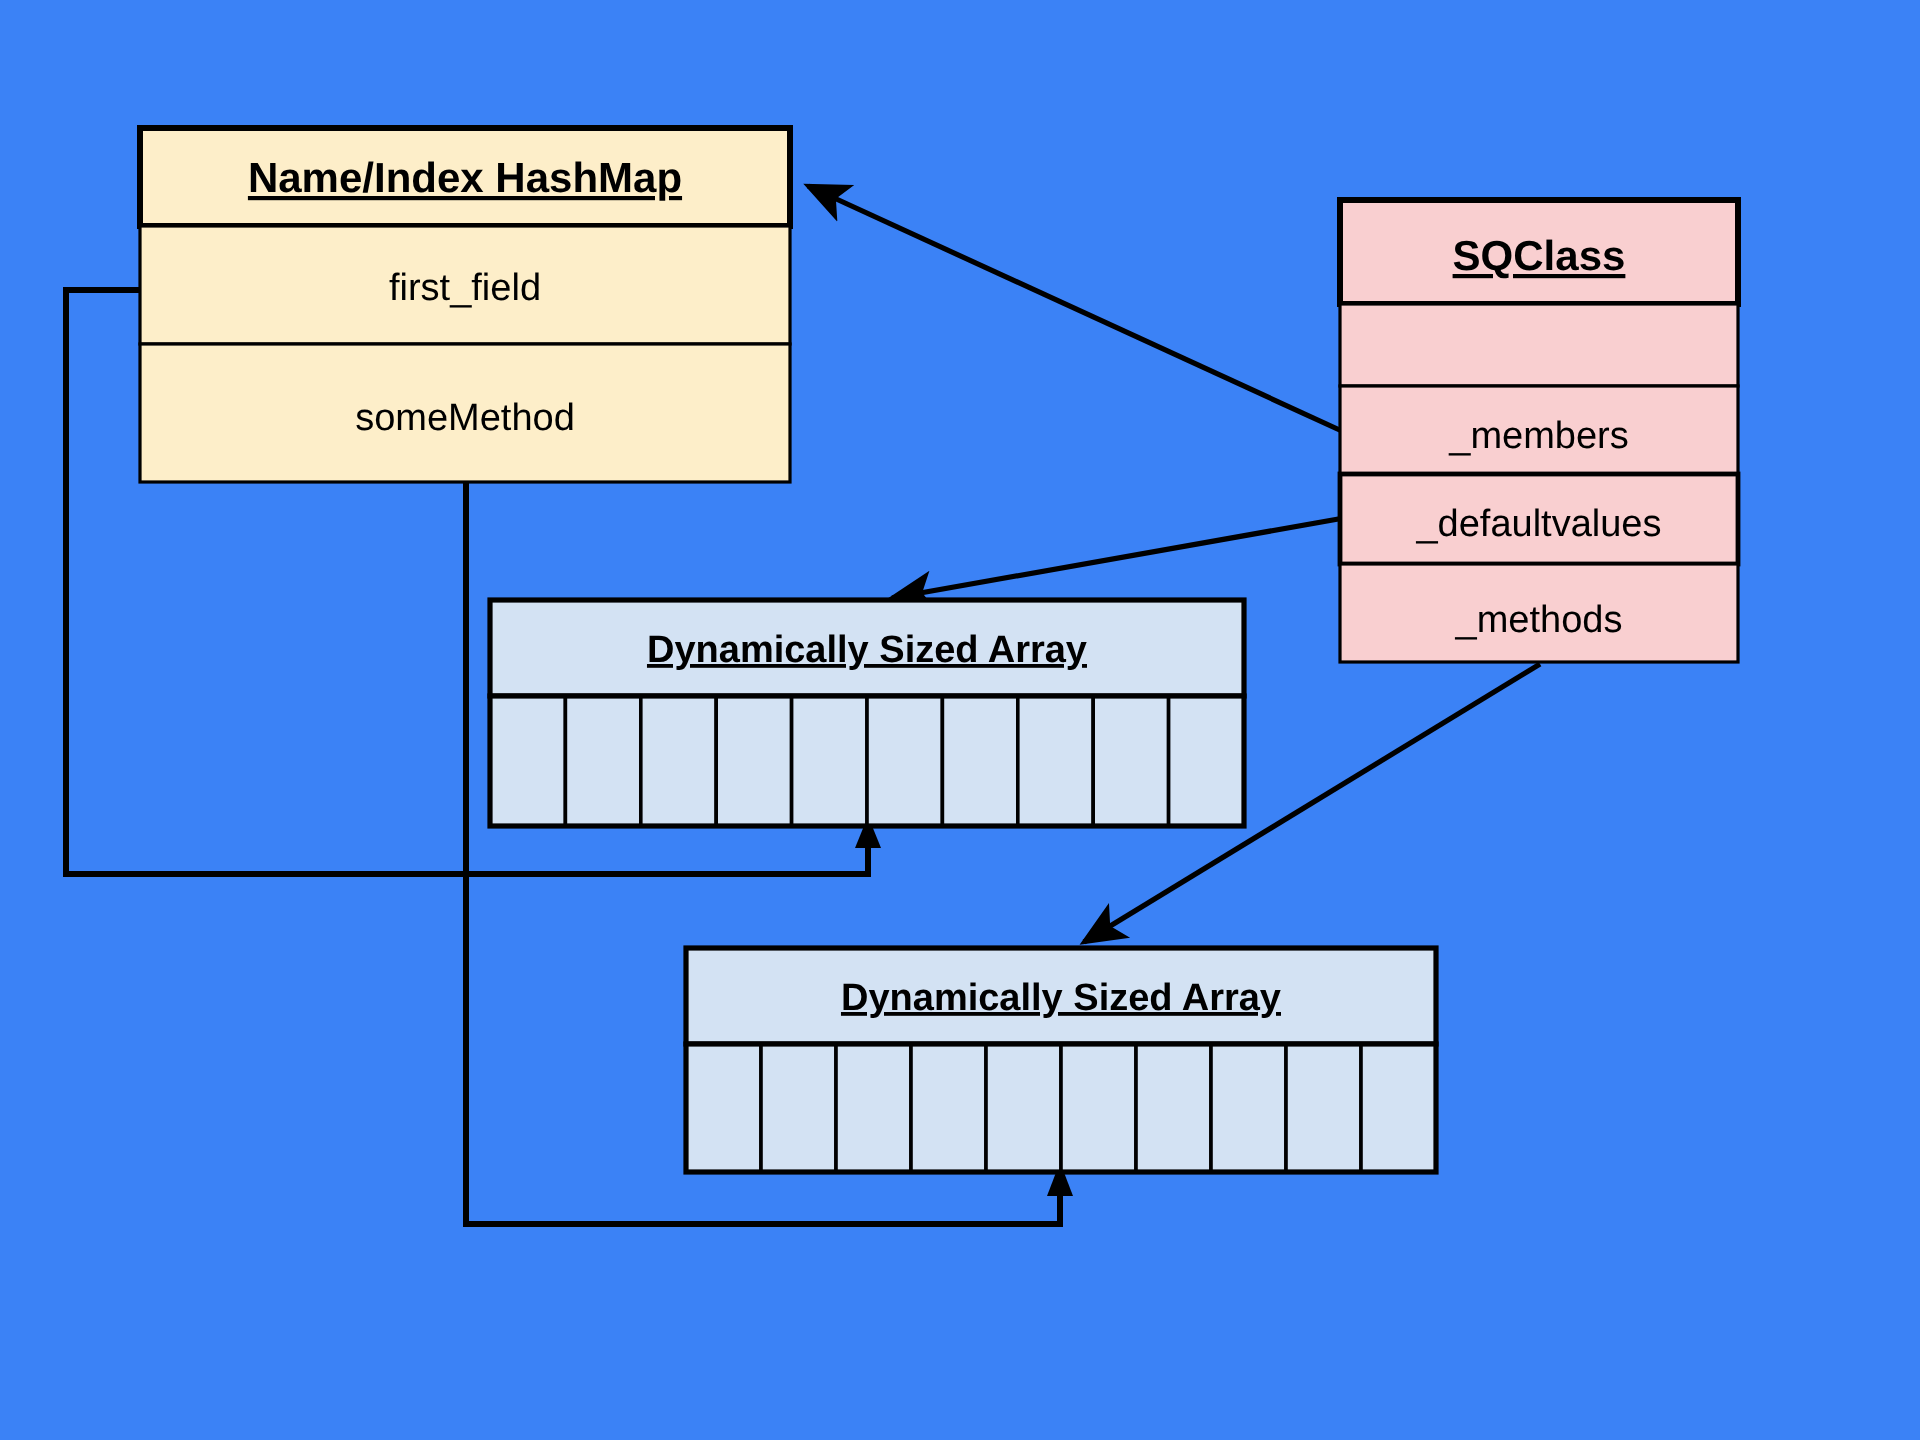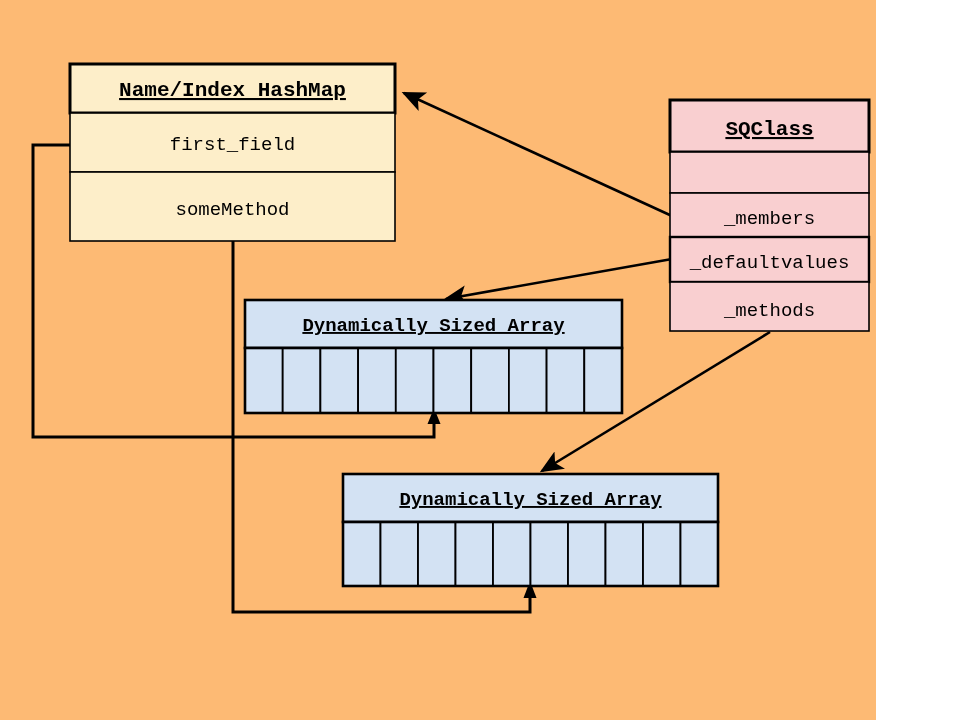--- a/index.html
+++ b/index.html
@@ -2,25 +2,25 @@
 <html><head>
 <meta charset="utf-8">
 <style>
   html, body {
     margin: 0;
     padding: 0;
     background: #ffffff;
   }
   #canvas {
     position: relative;
-    width: 876px;
+    width: 960px;
     height: 720px;
-    background: #fdba74;
+    background: #3b82f6;
     overflow: hidden;
-    font-family: Liberation Mono, monospace;
+    font-family: Liberation Sans, sans-serif;
   }
   #diagram-svg {
     position: absolute;
     left: 0;
     top: 0;
     width: 960px;
     height: 720px;
   }
   .box-title {
     font-weight: bold;

